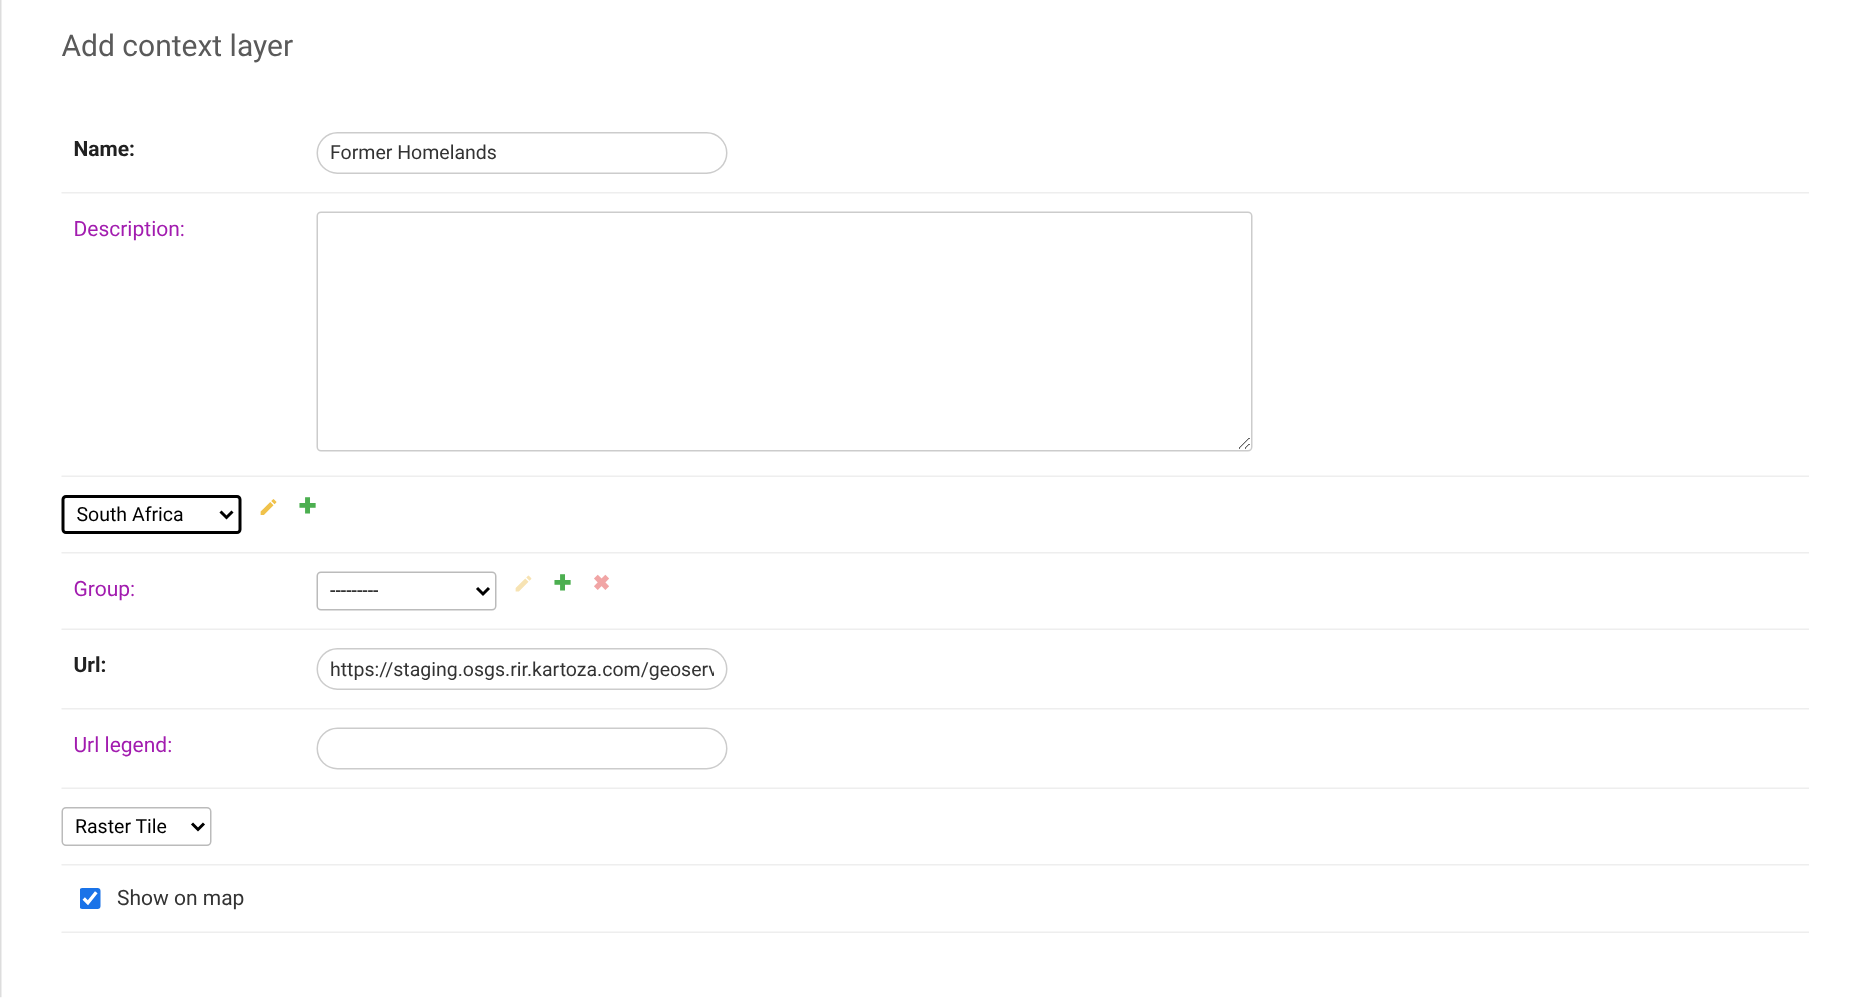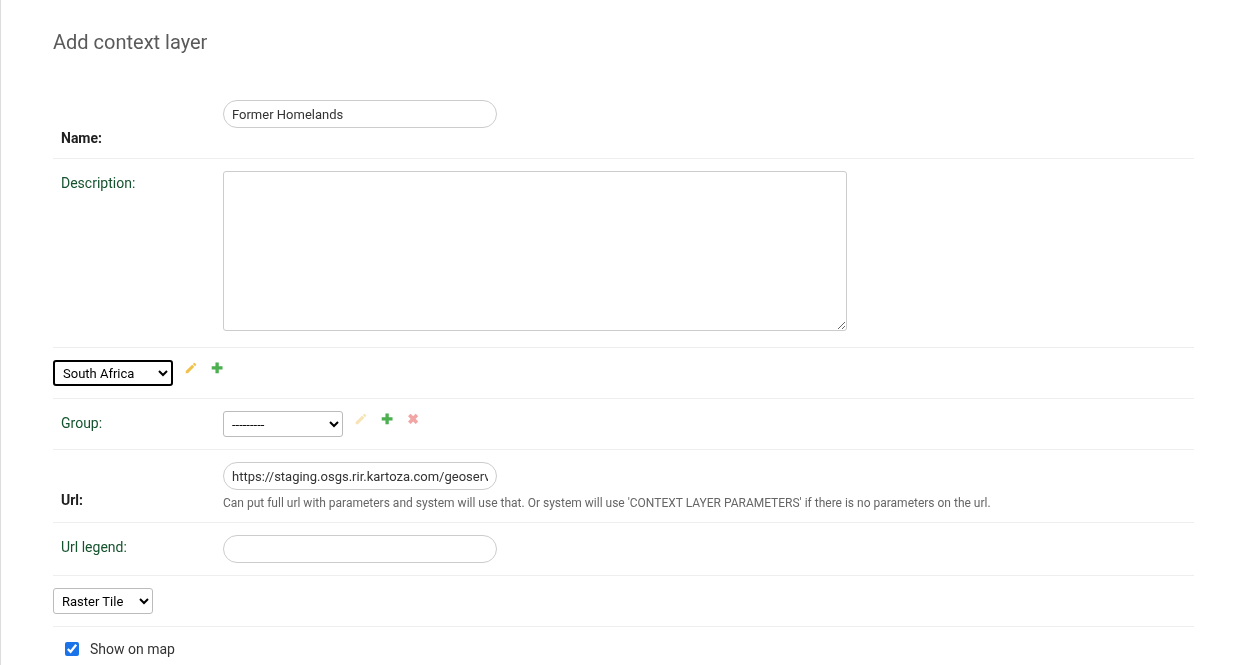--- a/index.html
+++ b/index.html
@@ -6,21 +6,21 @@
   html, body {
     margin: 0; padding: 0;
     font-family: -apple-system, BlinkMacSystemFont, "Segoe UI", Roboto, "Helvetica Neue", Arial, sans-serif;
     background: #fff;
     color: #333;
   }
   .page {
     width: 1246px;
     height: 665px;
     border-left: 1px solid #ddd;
-    padding: 12px;
+    padding: 0;
     position: relative;
   }
   .content {
     padding: 18px 40px 0 40px;
   }
   h1.title {
     font-size: 20px;
     font-weight: 400;
     color: #5a5a5a;
     margin: 0 0 34px 0;
@@ -28,25 +28,25 @@
   .form-row {
     display: flex;
     align-items: flex-start;
     padding: 12px 0;
     border-bottom: 1px solid #eee;
   }
   .label-col {
     width: 170px;
     flex: 0 0 170px;
     font-size: 14px;
-    color: #14532d;
+    color: #a21caf;
     padding-top: 4px;
     padding-left: 8px;
   }
-  .label-col.bold { font-weight: 700; color: #212121; margin-top: 26px; }
+  .label-col.bold { font-weight: 700; color: #212121; }
   .field-col {
     flex: 1;
   }
   input[type="text"].txt {
     height: 28px;
     border: 1px solid #ccc;
     border-radius: 14px;
     padding: 2px 8px;
     font-size: 13px;
     font-family: inherit;
@@ -172,21 +172,20 @@
           <span class="icon-btn plus">✚</span>
           <span class="icon-btn cross">✖</span>
         </div>
       </div>
     </div>
 
     <div class="form-row">
       <div class="label-col bold">Url:</div>
       <div class="field-col">
         <input type="text" class="txt url-input" value="https://staging.osgs.rir.kartoza.com/geoserver" style="">
-        <div class="help">Can put full url with parameters and system will use that. Or system will use 'CONTEXT LAYER PARAMETERS' if there is no parameters on the url.</div>
       </div>
     </div>
 
     <div class="form-row">
       <div class="label-col">Url legend:</div>
       <div class="field-col">
         <input type="text" class="txt urllegend-input" value="" style="">
       </div>
     </div>
 

